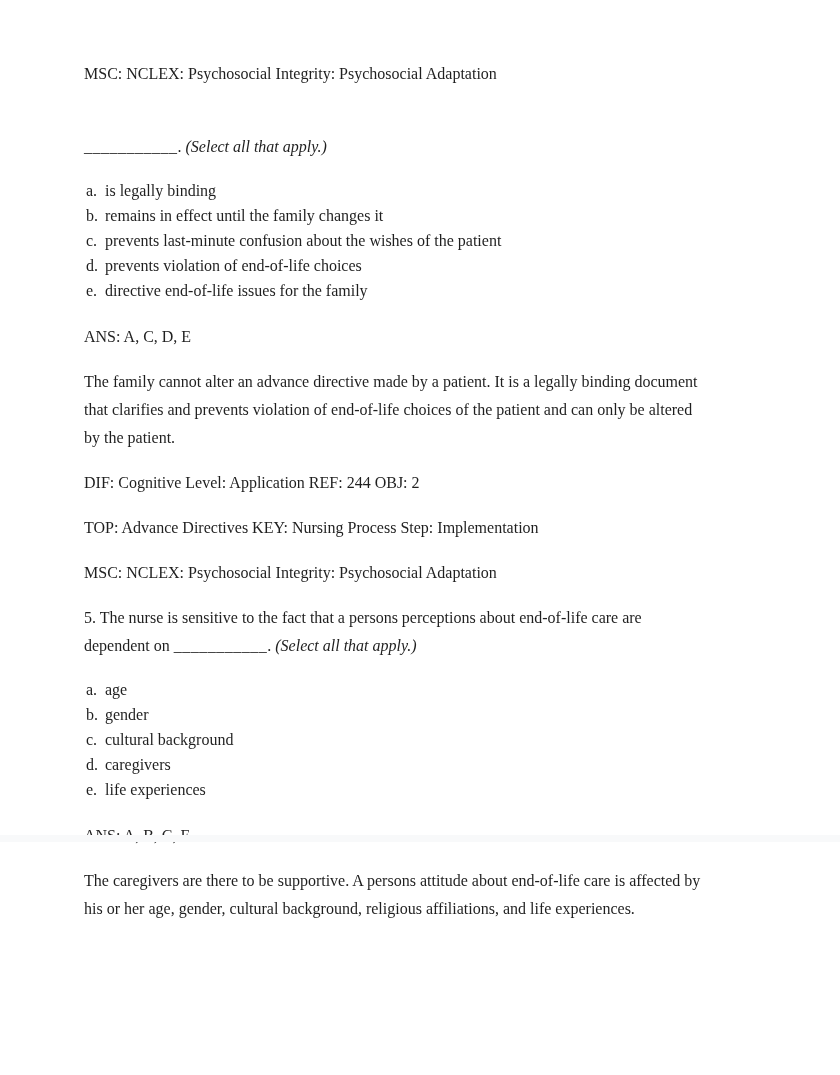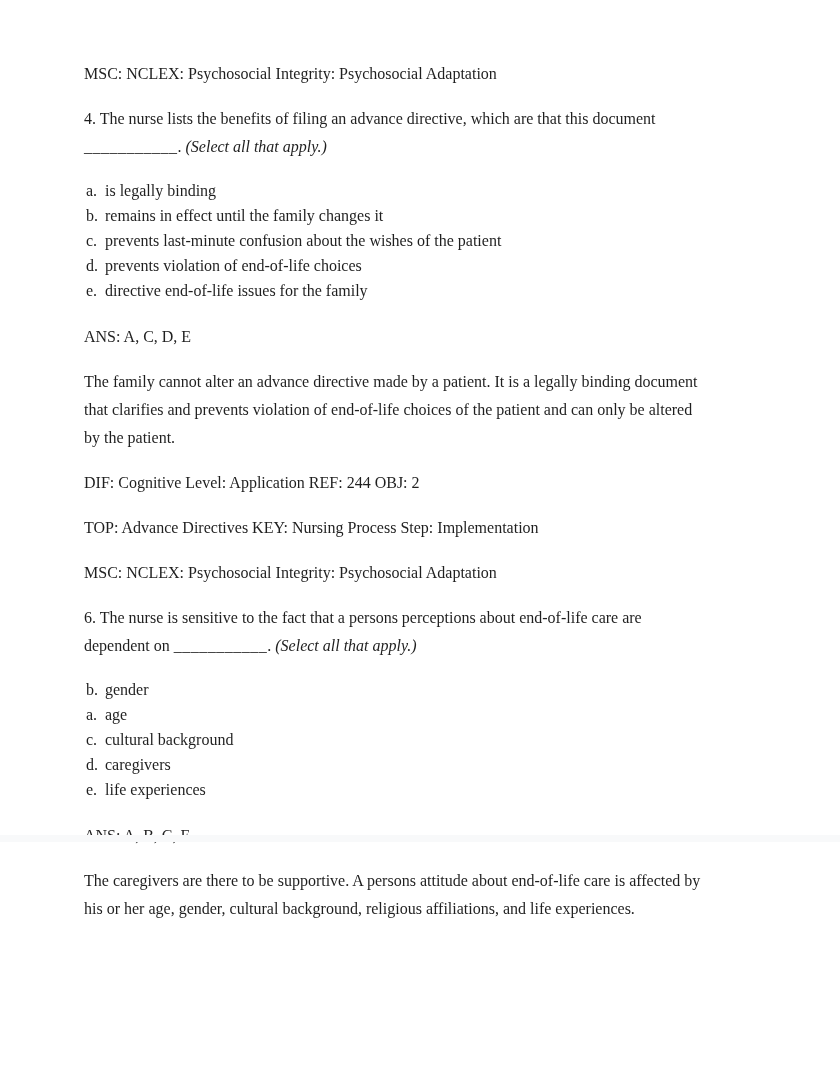--- a/index.html
+++ b/index.html
@@ -54,21 +54,21 @@
     background: #f8f9fa;
   }
 </style>
 </head>
 <body>
 
 <div class="page">
 
   <p class="para">MSC: NCLEX: Psychosocial Integrity: Psychosocial Adaptation</p>
 
-  <p class="para"><span>4. The nurse lists the benefits of filing an advance directive, which are that this document</span><br><span class="blank">___________</span><span>. </span><span class="italic">(Select all that apply.)</span></p>
+  <p class="para"><br><span class="blank">___________</span><span>. </span><span class="italic">(Select all that apply.)</span></p>
 
   <div class="options">
     <div class="option"><span class="letter">a.</span><span>is legally binding</span></div>
     <div class="option"><span class="letter">b.</span><span>remains in effect until the family changes it</span></div>
     <div class="option"><span class="letter">c.</span><span>prevents last-minute confusion about the wishes of the patient</span></div>
     <div class="option"><span class="letter">d.</span><span>prevents violation of end-of-life choices</span></div>
     <div class="option"><span class="letter">e.</span><span>directive end-of-life issues for the family</span></div>
   </div>
 
   <p class="para">ANS: A, C, D, E</p>
@@ -76,25 +76,25 @@
   <p class="para multiline">The family cannot alter an advance directive made by a patient. It is a legally binding document
 that clarifies and prevents violation of end-of-life choices of the patient and can only be altered
 by the patient.</p>
 
   <p class="para">DIF: Cognitive Level: Application REF: 244 OBJ: 2</p>
 
   <p class="para">TOP: Advance Directives KEY: Nursing Process Step: Implementation</p>
 
   <p class="para">MSC: NCLEX: Psychosocial Integrity: Psychosocial Adaptation</p>
 
-  <p class="para"><span>6. The nurse is sensitive to the fact that a persons perceptions about end-of-life care are</span><br><span>dependent on </span><span class="blank">___________</span><span>. </span><span class="italic">(Select all that apply.)</span></p>
+  <p class="para"><span>5. The nurse is sensitive to the fact that a persons perceptions about end-of-life care are</span><br><span>dependent on </span><span class="blank">___________</span><span>. </span><span class="italic">(Select all that apply.)</span></p>
 
   <div class="options">
+    <div class="option"><span class="letter">a.</span><span>age</span></div>
     <div class="option"><span class="letter">b.</span><span>gender</span></div>
-    <div class="option"><span class="letter">a.</span><span>age</span></div>
     <div class="option"><span class="letter">c.</span><span>cultural background</span></div>
     <div class="option"><span class="letter">d.</span><span>caregivers</span></div>
     <div class="option"><span class="letter">e.</span><span>life experiences</span></div>
   </div>
 
   <p class="para">ANS: A, B, C, E</p>
 
   <p class="para multiline">The caregivers are there to be supportive. A persons attitude about end-of-life care is affected by
 his or her age, gender, cultural background, religious affiliations, and life experiences.</p>
 

